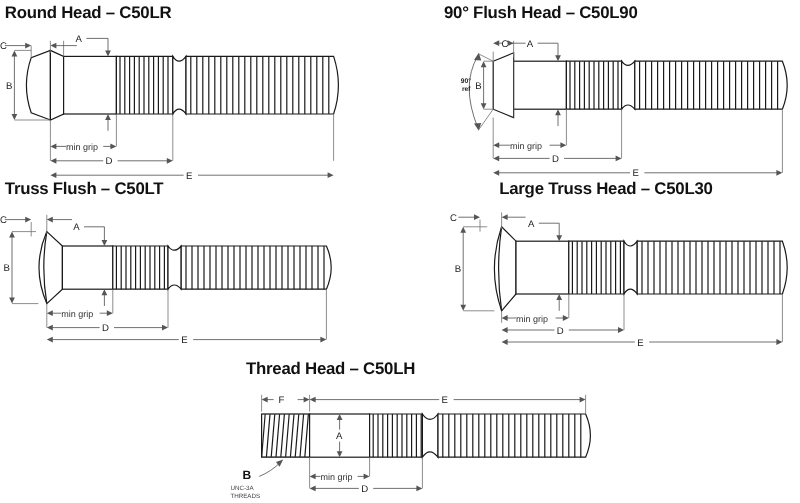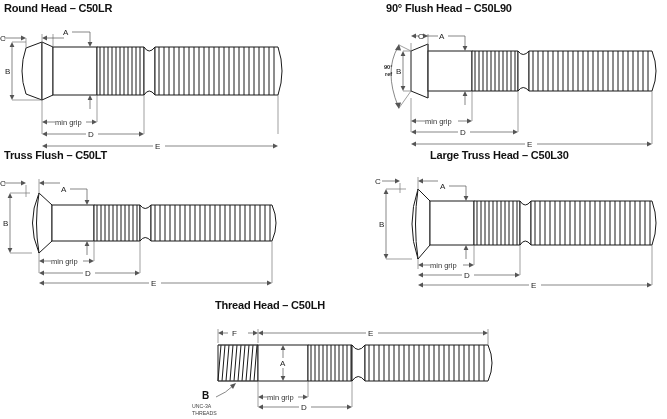--- a/index.html
+++ b/index.html
@@ -4,21 +4,21 @@
 <style>
   html,body{margin:0;padding:0;background:#ffffff;}
   body{
     width:667px;height:419px;position:relative;overflow:hidden;
     font-family:"Liberation Sans", sans-serif;
     color:#111;
   }
   .panel{position:absolute;}
   .title{
     font-family:"Liberation Sans", sans-serif;
-    font-weight:bold;font-size:11px;letter-spacing:-0.2px;
+    font-weight:bold;font-size:14px;letter-spacing:-0.2px;
     color:#111;white-space:nowrap;
   }
   svg{display:block;overflow:visible;}
   .thin{stroke:#4a4a4a;stroke-width:0.7;fill:none;}
   .dim{stroke:#555;stroke-width:0.7;fill:none;}
   .ext{stroke:#777;stroke-width:0.7;fill:none;}
   .body-fill{fill:#ffffff;stroke:#1a1a1a;stroke-width:1;}
   .thrd{stroke:#1a1a1a;stroke-width:1;fill:none;}
   .dimtxt{font-family:"Liberation Sans", sans-serif;font-size:7.5px;fill:#333;}
   .dimtxt-b{font-family:"Liberation Sans", sans-serif;font-size:8px;fill:#222;}
@@ -148,21 +148,21 @@
       <line class="dim" x1="44" y1="132" x2="276" y2="132"></line>
       <path fill="#555" d="M42,132 L47,129.6 L47,134.4 Z"></path>
       <path fill="#555" d="M278,132 L273,129.6 L273,134.4 Z"></path>
       <rect x="153" y="127" width="12" height="10" fill="#fff"></rect>
       <text class="dimtxt-b" x="155" y="135">E</text>
     </g>
   </svg>
 </div>
 
 <div class="panel" style="left:370px;top:0px;">
-  <div class="title" style="position:absolute;left:16px;top:2px;">90° Flush Head – C50L90</div>
+  <div class="title" style="position:absolute;left:0;top:2px;">90° Flush Head – C50L90</div>
 
   <svg width="297" height="140" style="position:absolute;left:0;top:14px;">
 
     <path class="body-fill" d="M41,37 L58,30 L58,84 L41,77 Z"></path>
 
     <rect class="body-fill" x="58" y="37" width="44" height="40"></rect>
     <path class="thin" d="M58,30 L58,84"></path>
 
     <g>
       <path class="body-fill" d="M102,37 L148,37 L148,77 L102,77 Z"></path>
@@ -398,21 +398,21 @@
       <line class="dim" x1="41" y1="122" x2="270" y2="122"></line>
       <path fill="#555" d="M39,122 L44,119.6 L44,124.4 Z"></path>
       <path fill="#555" d="M272,122 L267,119.6 L267,124.4 Z"></path>
       <rect x="149" y="117" width="12" height="10" fill="#fff"></rect>
       <text class="dimtxt-b" x="151" y="125">E</text>
     </g>
   </svg>
 </div>
 
 <div class="panel" style="left:370px;top:147px;">
-  <div class="title" style="position:absolute;left:28px;top:2px;padding-left:32px;">Large Truss Head – C50L30</div>
+  <div class="title" style="position:absolute;left:14px;top:2px;padding-left:32px;">Large Truss Head – C50L30</div>
 
   <svg width="297" height="130" style="position:absolute;left:0;top:14px;">
 
     <path class="body-fill" d="M48,28 L48,98 Q36,63 48,28 Z"></path>
     <path class="body-fill" d="M48,28 Q43,63 48,98 L60,84 L60,40 Z"></path>
 
     <rect class="body-fill" x="60" y="40" width="44" height="44"></rect>
 
     <g>
       <path class="body-fill" d="M104,40 L150,40 L150,84 L104,84 Z"></path>
@@ -518,21 +518,21 @@
       <line class="dim" x1="50" y1="124" x2="280" y2="124"></line>
       <path fill="#555" d="M48,124 L53,121.6 L53,126.4 Z"></path>
       <path fill="#555" d="M282,124 L277,121.6 L277,126.4 Z"></path>
       <rect x="159" y="119" width="12" height="10" fill="#fff"></rect>
       <text class="dimtxt-b" x="161" y="127">E</text>
     </g>
   </svg>
 </div>
 
 <div class="panel" style="left:180px;top:297px;">
-  <div class="title" style="position:absolute;left:35px;top:2px;text-align:right;">Thread Head – C50LH</div>
+  <div class="title" style="position:absolute;left:25px;top:2px;text-align:right;">Thread Head – C50LH</div>
 
   <svg width="370" height="108" style="position:absolute;left:0;top:14px;">
 
     <g>
       <path class="body-fill" d="M38,34 L78,34 L78,70 L38,70 Z"></path>
       <g class="thrd">
         <line x1="41" y1="34" x2="38" y2="70"></line>
           <line x1="45" y1="34" x2="42" y2="70"></line>
         <line x1="49" y1="34" x2="46" y2="70"></line>
           <line x1="53" y1="34" x2="50" y2="70"></line>

